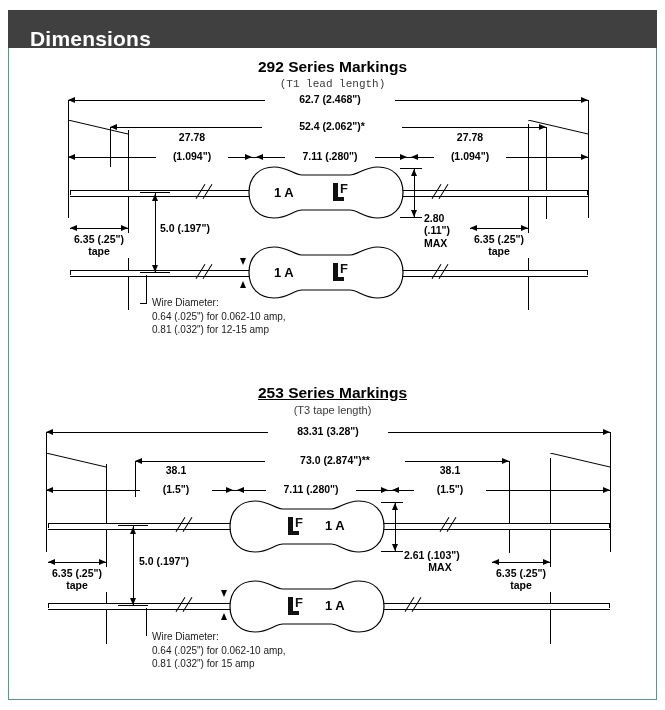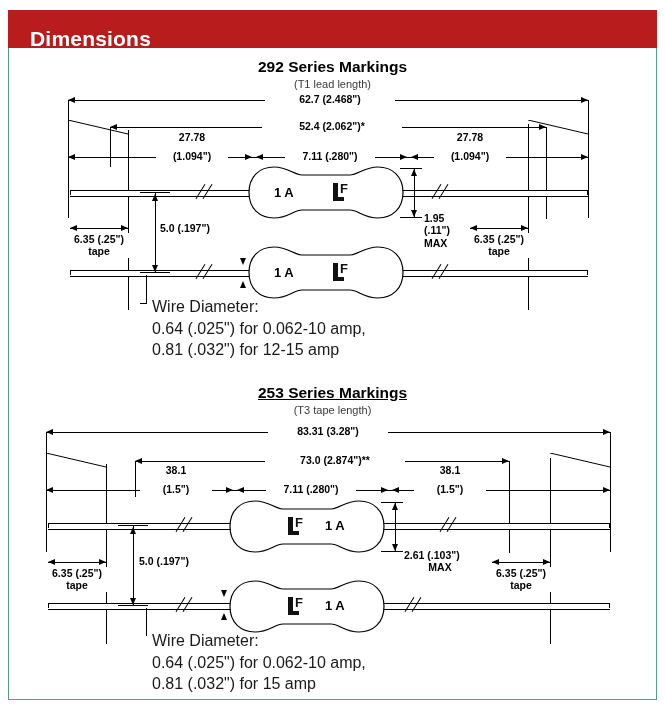--- a/index.html
+++ b/index.html
@@ -3,21 +3,21 @@
 <meta charset="utf-8">
 <style>
   html,body{margin:0;padding:0;background:#ffffff;}
   body{width:665px;height:710px;position:relative;overflow:hidden;
        font-family:"Liberation Sans",sans-serif;color:#000;}
 
   .page{position:absolute;left:0;top:0;width:665px;height:710px;}
 
   
   .hdr{position:absolute;left:8px;top:10px;width:649px;height:38px;
-       background:#b91c1c;}
+       background:#404040;}
   .hdr-title{position:absolute;left:22px;top:17px;font-size:21px;
        font-weight:bold;color:#ffffff;letter-spacing:.2px;}
 
   
   .frame{position:absolute;left:8px;top:48px;width:649px;height:652px;
        border:1.5px solid #4f9e85;border-top:none;background:#fff;
        box-sizing:border-box;}
 
   
   .sec-title{position:absolute;width:100%;text-align:center;
@@ -25,21 +25,21 @@
   .sec-sub{position:absolute;width:100%;text-align:center;
        font-size:11px;color:#3a3a3a;}
 
   
   .dl{position:absolute;background:#000;}          
   .h1{height:1px;}
   .v1{width:1px;}
   .lbl{position:absolute;font-size:10.5px;font-weight:bold;
        text-align:center;line-height:1.18;background:#fff;
        white-space:nowrap;}
-  .lbl-l{position:absolute;font-size:16px;line-height:1.35;
+  .lbl-l{position:absolute;font-size:10px;line-height:1.35;
        text-align:left;white-space:nowrap;color:#1a1a1a;}
 
   
   .ar{position:absolute;width:0;height:0;}
   .ar-l{border-top:3.5px solid transparent;border-bottom:3.5px solid transparent;
         border-right:7px solid #000;}
   .ar-r{border-top:3.5px solid transparent;border-bottom:3.5px solid transparent;
         border-left:7px solid #000;}
   .ar-u{border-left:3.5px solid transparent;border-right:3.5px solid transparent;
         border-bottom:7px solid #000;}
@@ -81,21 +81,21 @@
 
   <div class="hdr">
     <div class="hdr-title">Dimensions</div>
   </div>
 
   <div class="frame"></div>
 
   <div>
 
     <div class="sec-title" style="top:58px;">292 Series Markings</div>
-    <div class="sec-sub" style="top:78px;">(T1 lead length)</div>
+    <div class="sec-sub" style="top:78px;font-family:Liberation Mono, monospace;">(T1 lead length)</div>
 
     <div class="dl h1" style="left:68px;top:100px;width:520px;"></div>
     <div class="ar ar-l" style="left:68px;top:96.5px;"></div>
     <div class="ar ar-r" style="left:581px;top:96.5px;"></div>
     <div class="lbl" style="left:265px;top:93px;width:130px;">62.7 (2.468")</div>
 
     <div class="dl v1" style="left:68px;top:100px;height:118px;"></div>
     <div class="dl v1" style="left:588px;top:100px;height:118px;"></div>
 
     <div class="dl h1" style="left:110px;top:127px;width:436px;"></div>
@@ -162,21 +162,21 @@
         <div class="Lfoot"></div>
         <div class="F">F</div>
     </div>
 
     <div class="dl h1" style="left:400px;top:168px;width:22px;"></div>
     <div class="dl h1" style="left:400px;top:217px;width:22px;"></div>
     <div class="dl v1" style="left:414px;top:168px;height:50px;"></div>
     <div class="ar ar-u" style="left:410.5px;top:169px;"></div>
     <div class="ar ar-d" style="left:410.5px;top:210px;"></div>
     <div class="lbl" style="left:424px;top:212px;width:52px;text-align:left;">
-      <span>1.95</span><br>
+      <span>2.80</span><br>
       <span>(.11")</span><br>
       <span>MAX</span>
     </div>
 
     <div class="lead" style="left:70px;top:270px;width:192px;"></div>
     <div class="lead-cap" style="left:70px;top:270px;"></div>
     <div class="brk" style="left:196px;top:264px;">
       <i style="left:4px;top:-1px;"></i>
         <i style="left:11px;top:-1px;"></i>
     </div>

